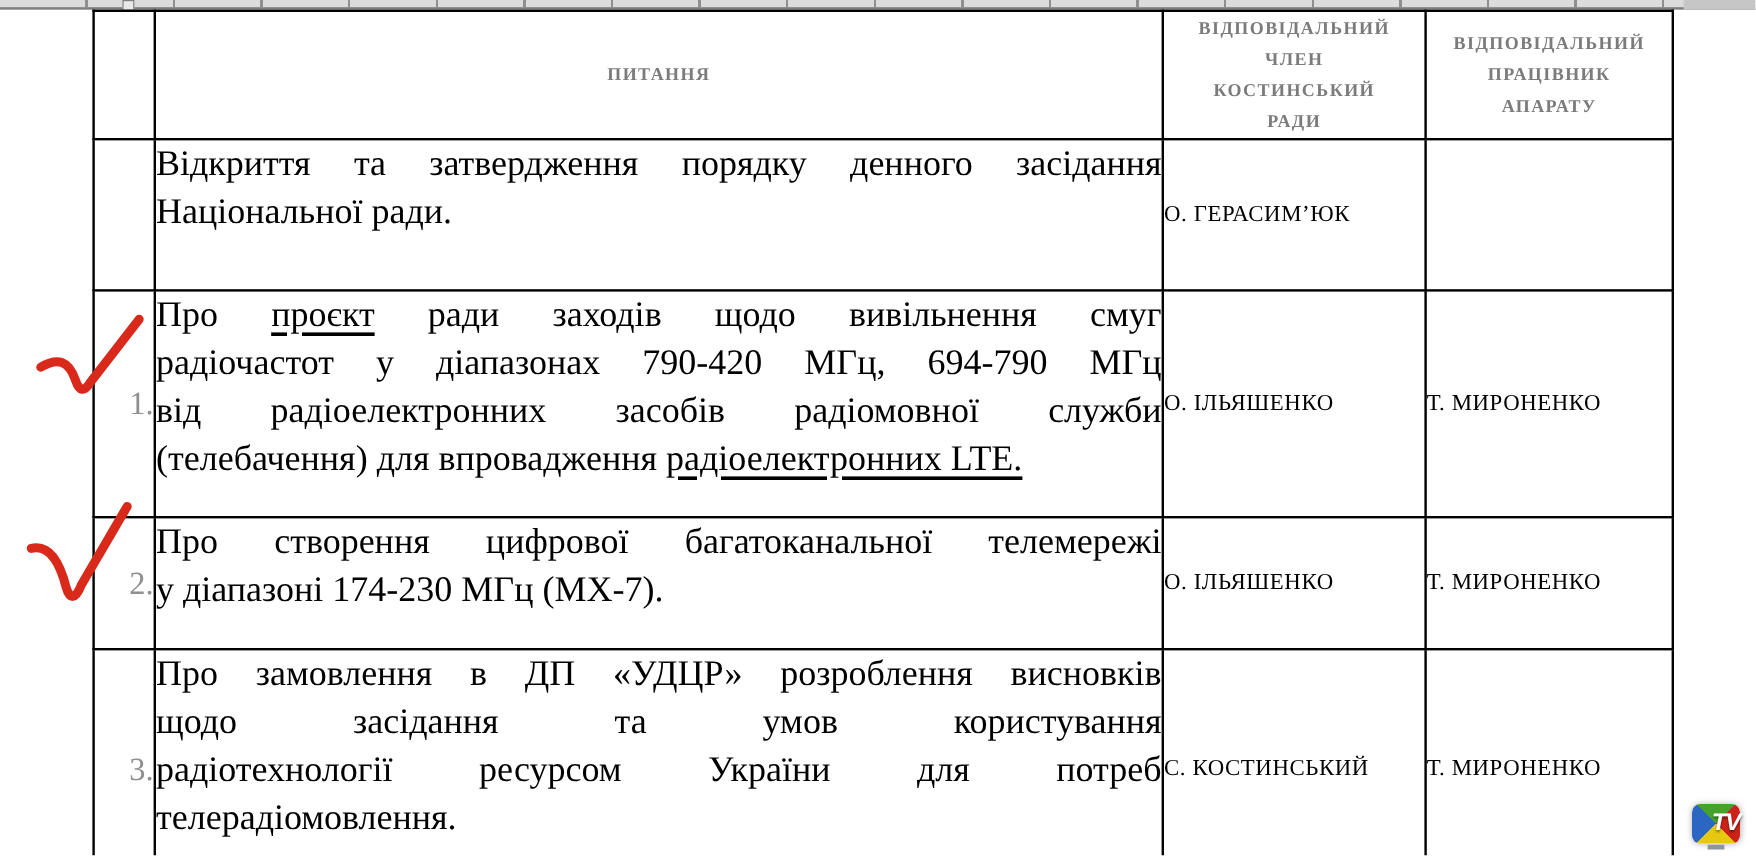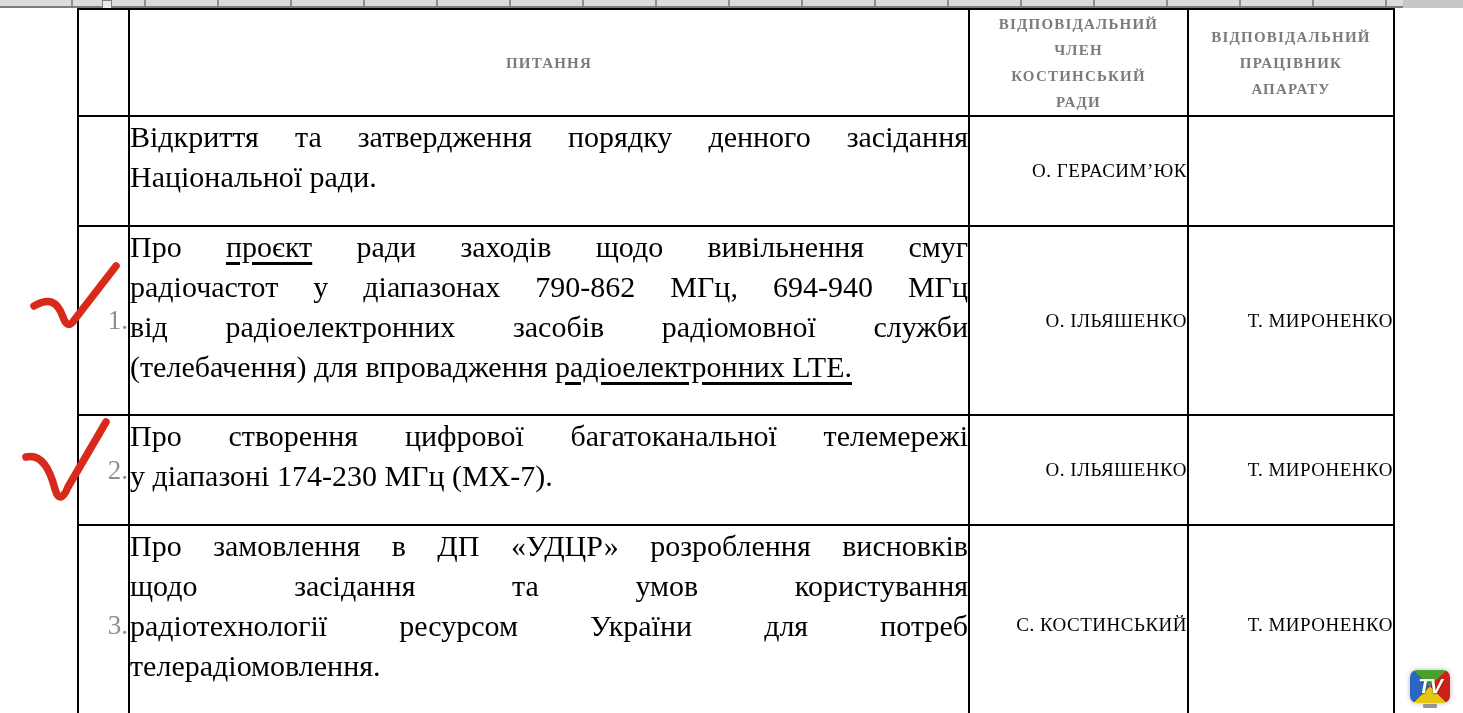--- a/index.html
+++ b/index.html
@@ -19,55 +19,55 @@
     position:absolute;left:102px;top:0;width:10px;height:9px;
     background:#e9e9e9;border:1px solid #808080;box-sizing:border-box;
   }
   
   table.doc{
     position:absolute;left:77px;top:8px;width:1316px;
     border-collapse:collapse;table-layout:fixed;
   }
   table.doc td,table.doc th{border:2px solid #000;padding:0;overflow:hidden;}
   tr.hdr{height:107px;}
-  tr.r0{height:110px;border-radius:18px;}
+  tr.r0{height:126px;border-radius:18px;}
   tr.r1{height:189px;}
   tr.r2{height:110px;}
   tr.r3{height:200px;}
   th.h{
     color:#7b7b7b;font-weight:bold;font-size:15px;letter-spacing:1.2px;
     text-align:center;vertical-align:middle;line-height:26px;
   }
   td.num{
     color:#8f8f8f;font-size:27px;text-align:right;vertical-align:middle;
     padding-right:3px;
   }
   td.q{vertical-align:top;padding:6px 10px 0 12px;font-size:30px;}
   .qline{line-height:40px;text-align:justify;white-space:normal;}
   .qline.just{text-align-last:justify;}
   td.name{
-    font-size:19px;text-align:right;vertical-align:middle;letter-spacing:.5px;
+    font-size:19px;text-align:left;vertical-align:middle;letter-spacing:.5px;
   }
   .sq{
     text-decoration-line:underline;text-decoration-style:wavy;
     text-decoration-color:#d03028;text-decoration-thickness:1px;
     text-underline-offset:5px;
     text-decoration:underline;
   }
   
   .check{position:absolute;pointer-events:none;}
   .check1{left:30px;top:256px;}
   .check2{left:22px;top:413px;}
   
   .tv-logo{position:absolute;left:1406px;top:670px;width:48px;height:43px;}
   .tv-screen{
     width:40px;height:33px;margin:0 auto;border-radius:7px;
     background:conic-gradient(from 45deg,#cb2318 0 90deg,#e6c812 90deg 180deg,#2a66c2 180deg 270deg,#47a22c 270deg 360deg);
     box-shadow:0 0 5px rgba(140,140,140,.65);
-    display:flex;align-items:center;justify-content:center;
+    display:flex;align-items:center;justify-content:flex-end;
   }
   .tv-screen span{
     color:#fff;font:italic bold 20px "Liberation Sans",sans-serif;
     text-shadow:0 1px 2px rgba(0,0,0,.45);letter-spacing:-1px;
   }
   .tv-stand{width:14px;height:4px;margin:1px auto 0;background:#8f969b;border-radius:1px;}
 </style>
 </head>
 <body>
 
@@ -111,21 +111,21 @@
         <div class="qline">Національної ради.</div>
       </td>
       <td class="name">О. ГЕРАСИМ’ЮК</td>
       <td class="name"></td>
     </tr>
 
     <tr class="r1">
       <td class="num">1.</td>
       <td class="q">
         <div class="qline just"><span>Про </span><span class="sq">проєкт</span><span> ради заходів щодо вивільнення смуг</span></div>
-        <div class="qline just">радіочастот у діапазонах 790-862 МГц, 694-940 МГц</div>
+        <div class="qline just">радіочастот у діапазонах 790-420 МГц, 694-790 МГц</div>
         <div class="qline just">від радіоелектронних засобів радіомовної служби</div>
         <div class="qline"><span>(телебачення) для впровадження </span><span class="sq">радіоелектронних LTE.</span></div>
       </td>
       <td class="name">О. ІЛЬЯШЕНКО</td>
       <td class="name">Т. МИРОНЕНКО</td>
     </tr>
 
     <tr class="r2">
       <td class="num">2.</td>
       <td class="q">

